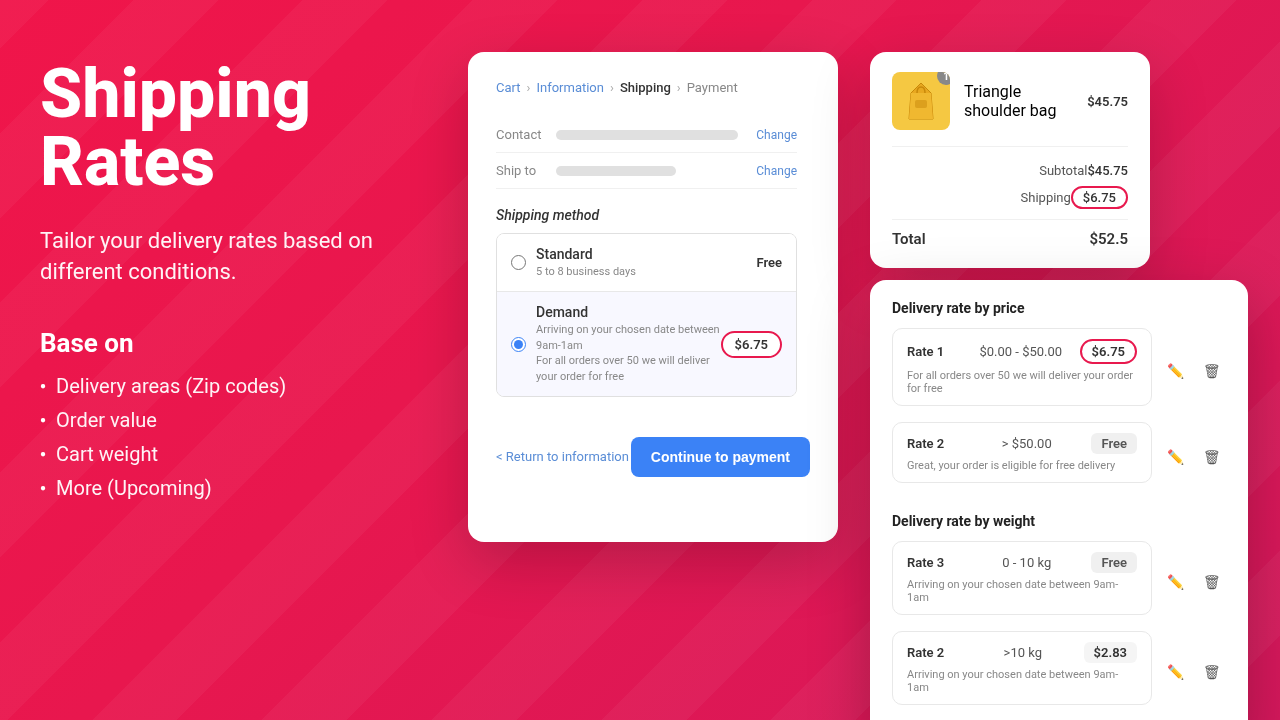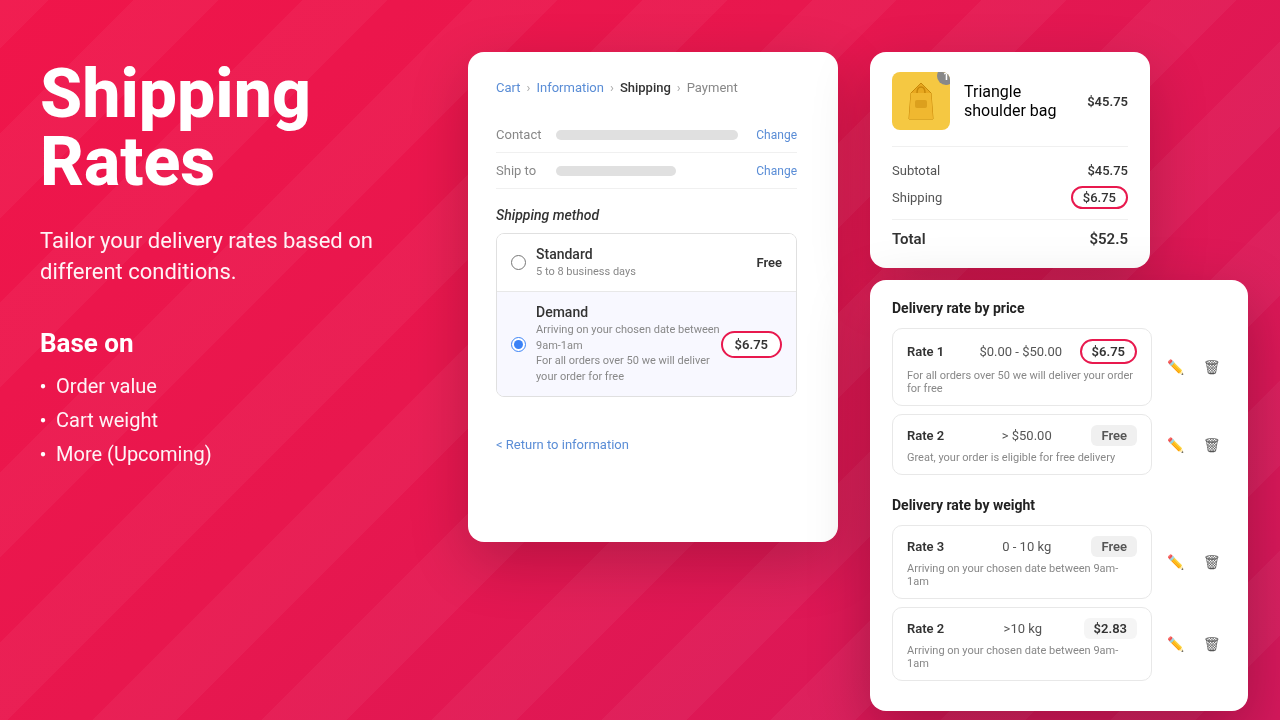--- a/index.html
+++ b/index.html
@@ -330,21 +330,21 @@
       margin-left: auto;
       flex-shrink: 0;
     }
 
     .order-totals {
       font-size: 13px;
     }
 
     .total-row {
       display: flex;
-      justify-content: space-between;
+      justify-content: flex-end;
       align-items: center;
       margin-bottom: 8px;
       color: #555;
     }
 
     .total-row .amount {
       color: #333;
       font-weight: 500;
     }
 
@@ -451,21 +451,21 @@
     }
 
     .rate-row-wrapper {
       display: flex;
       align-items: center;
       margin-bottom: 8px;
     }
 
     .rate-row-wrapper .rate-row {
       flex: 1;
-      margin-bottom: 0;
+      margin-bottom: 8px;
     }
 
     .icon-btn {
       width: 28px;
       height: 28px;
       display: flex;
       align-items: center;
       justify-content: center;
       cursor: pointer;
       color: #555;
@@ -481,20 +481,23 @@
 <body>
 
 <div class="left-panel">
   <div class="main-title">
     <span>Shipping</span><br>
     <span>Rates</span>
   </div>
   <p class="subtitle">Tailor your delivery rates based on different conditions.</p>
   <div class="base-on-title">Base on</div>
   <ul class="base-on-list">
+    <li>
+        <span>Delivery areas  (Zip codes)</span>
+      </li>
     <li>
         <span>Order value</span>
       </li>
     <li>
         <span>Cart weight</span>
       </li>
     <li>
         <span>More (Upcoming)</span>
       </li>
   </ul>
@@ -543,20 +546,21 @@
           <div class="method-name">Demand</div>
           <div class="method-desc">Arriving on your chosen date between 9am-1am<br>For all orders over 50 we will deliver your order for free</div>
         </div>
         <span class="method-price highlight">$6.75</span>
       </div>
     </div>
   </div>
 
   <div class="checkout-actions">
     <span class="return-link">&lt; Return to information</span>
+    <button class="continue-btn">Continue to payment</button>
   </div>
 </div>
 
 <div class="order-summary">
   <div class="order-item">
     <div class="order-item-img">
 
       <svg class="bag-svg" viewBox="0 0 36 44" fill="none" xmlns="http://www.w3.org/2000/svg">
         <path d="M8 14 L18 4 L28 14 L30 40 L6 40 Z" fill="#e8a820" stroke="#c8880a" stroke-width="1"></path>
         <path d="M6 40 L30 40 L28 14 L8 14 Z" fill="#f0b830"></path>

